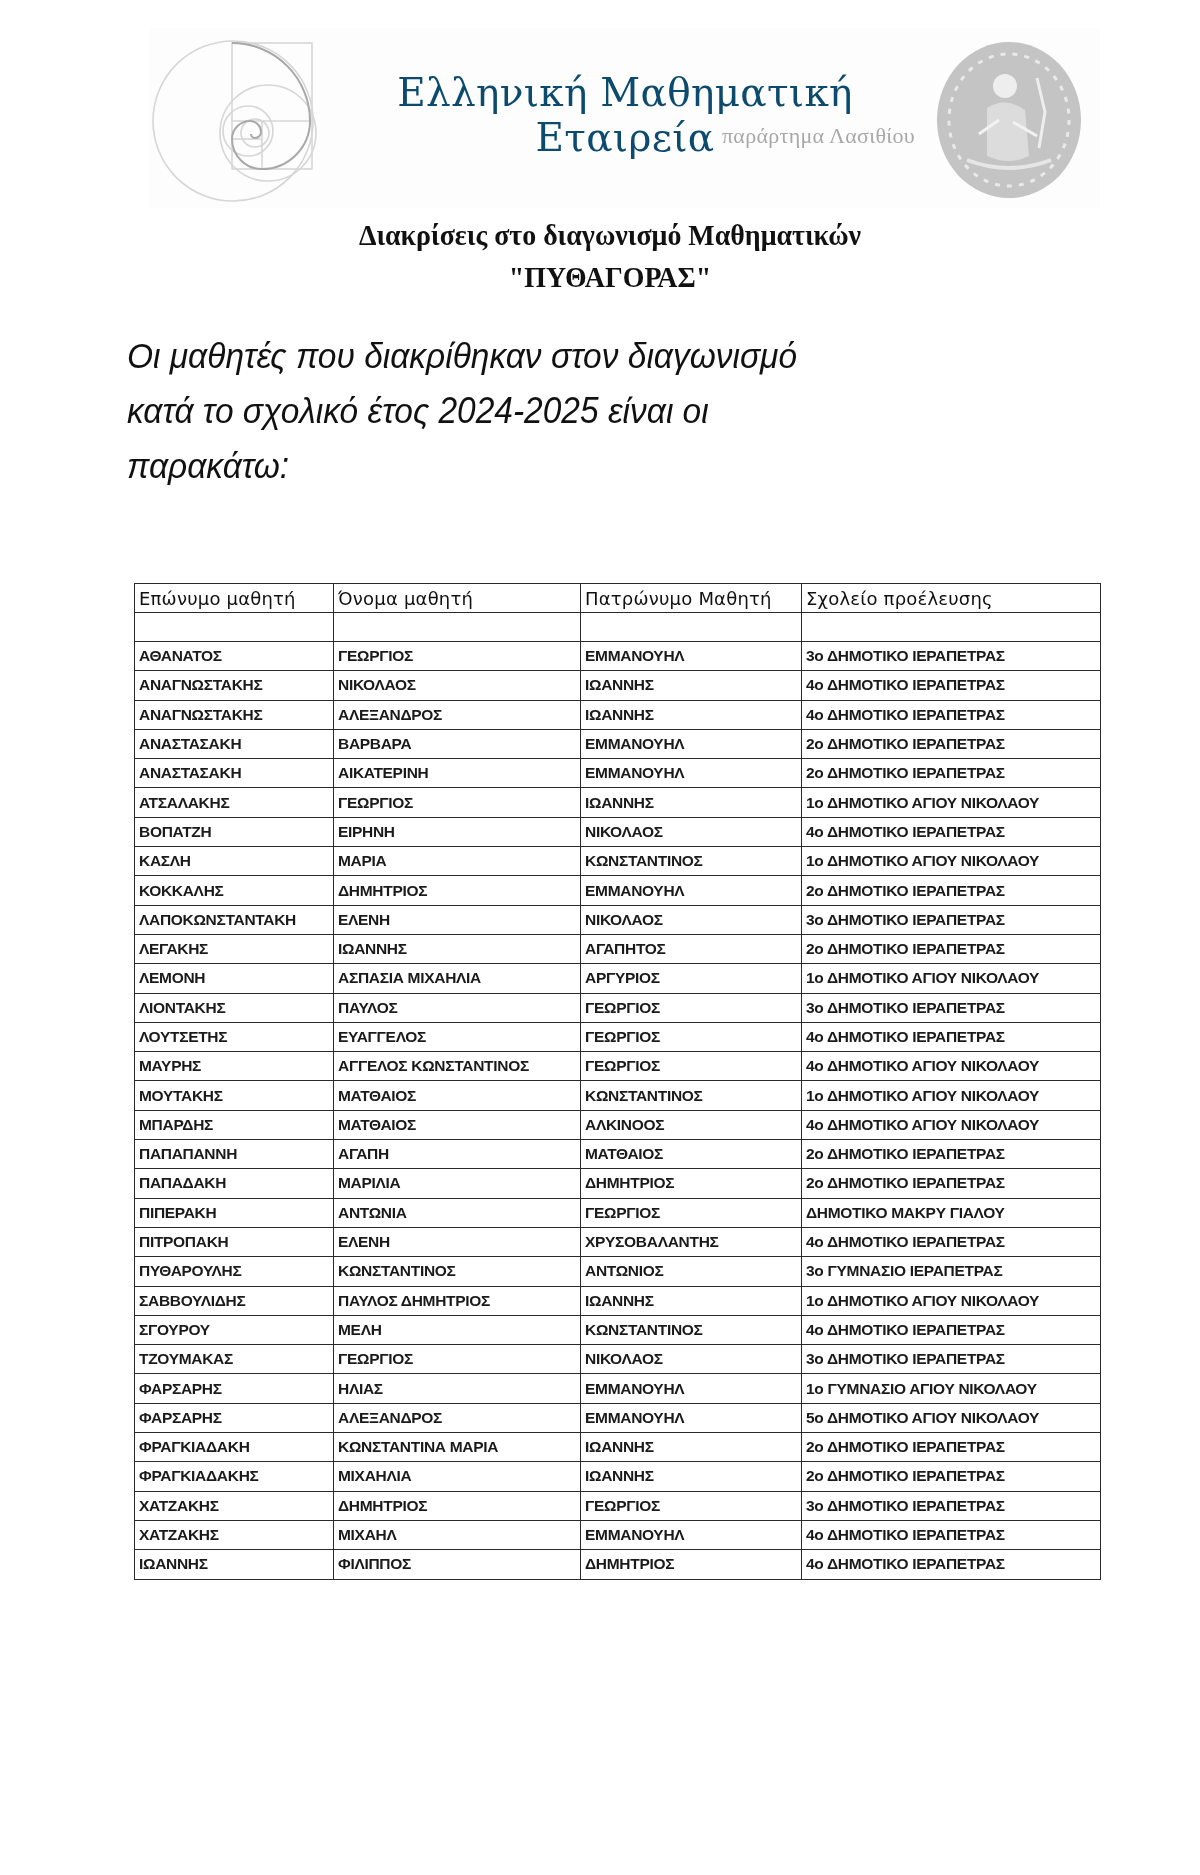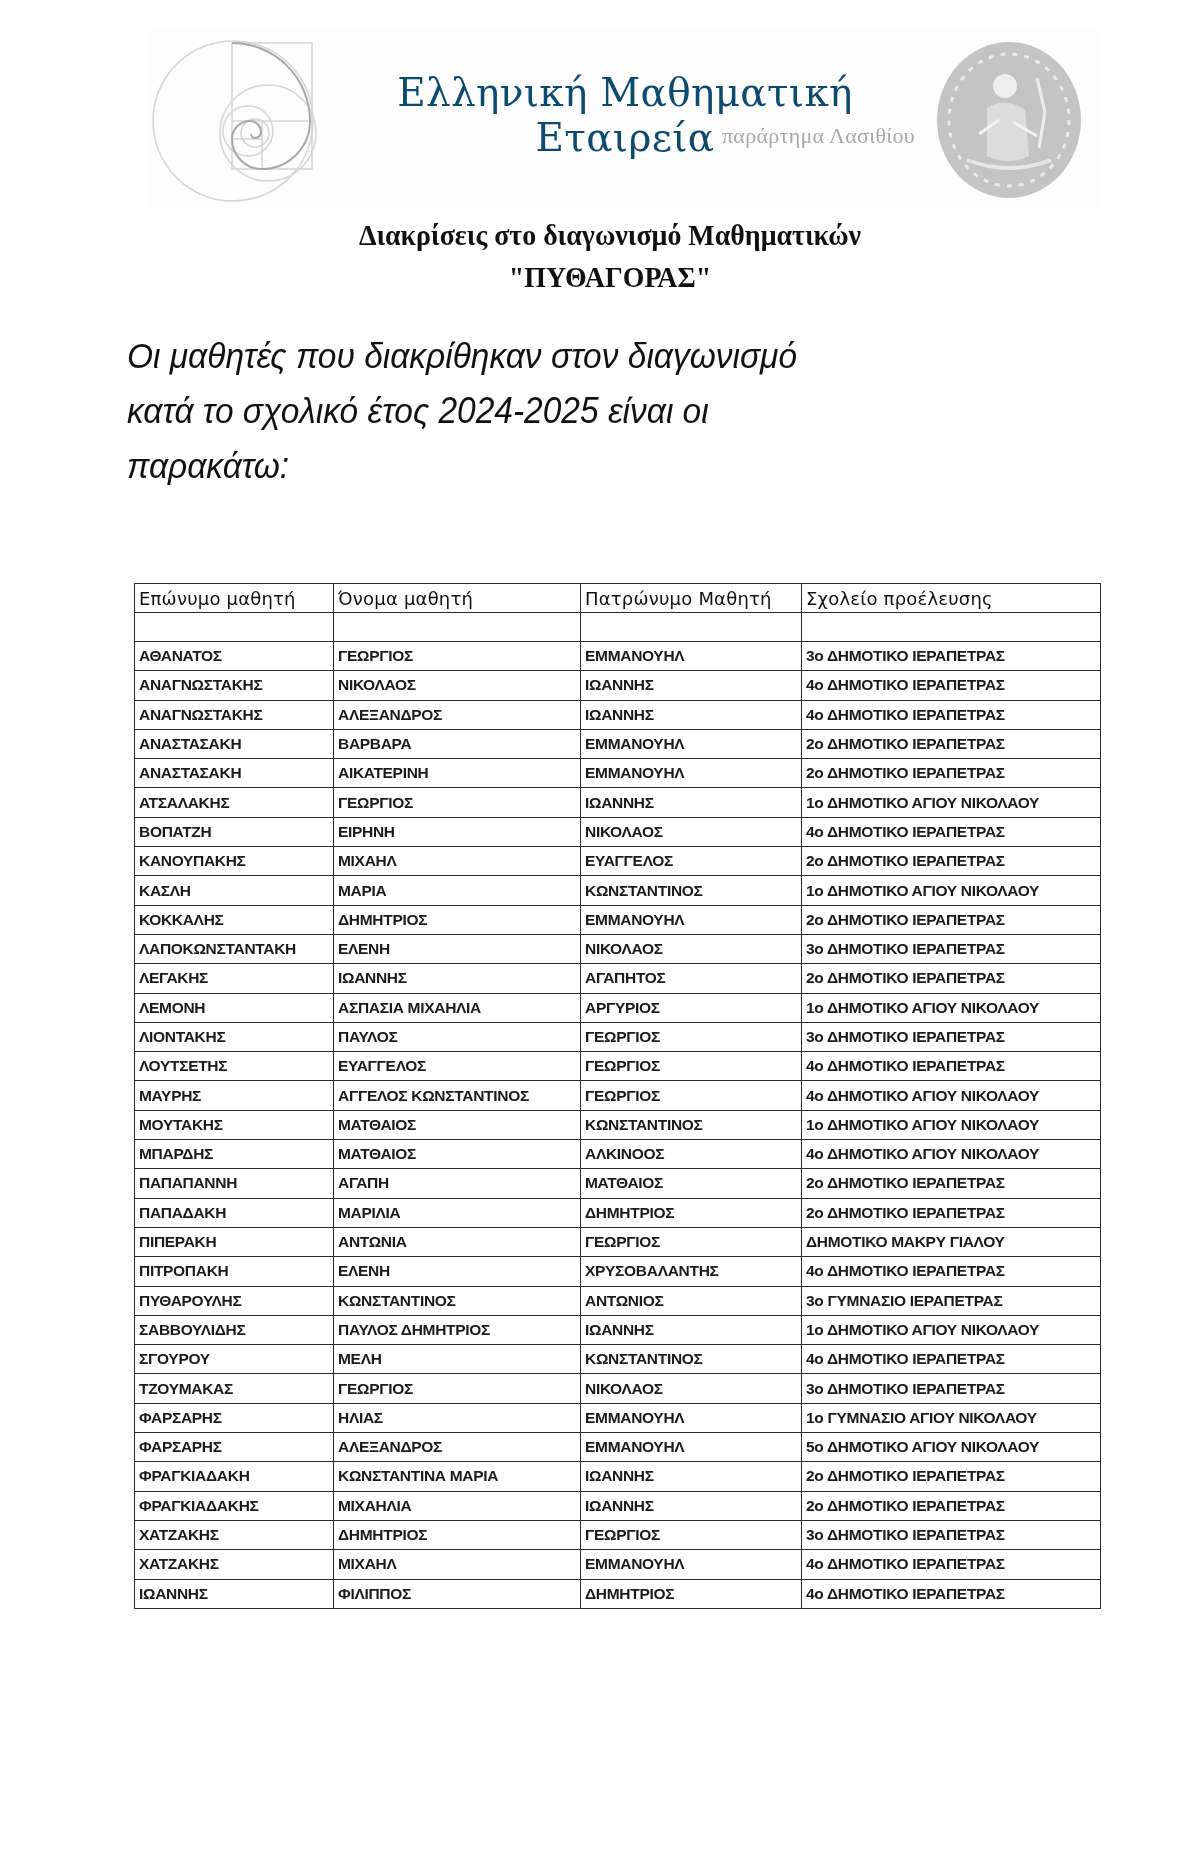--- a/index.html
+++ b/index.html
@@ -123,26 +123,20 @@
         <td>ΙΩΑΝΝΗΣ</td>
         <td>1ο ΔΗΜΟΤΙΚΟ ΑΓΙΟΥ ΝΙΚΟΛΑΟΥ</td>
       </tr>
       <tr>
         <td>ΒΟΠΑΤΖΗ</td>
         <td>ΕΙΡΗΝΗ</td>
         <td>ΝΙΚΟΛΑΟΣ</td>
         <td>4ο ΔΗΜΟΤΙΚΟ ΙΕΡΑΠΕΤΡΑΣ</td>
       </tr>
       <tr>
-        <td>ΚΑΝΟΥΠΑΚΗΣ</td>
-        <td>ΜΙΧΑΗΛ</td>
-        <td>ΕΥΑΓΓΕΛΟΣ</td>
-        <td>2ο ΔΗΜΟΤΙΚΟ ΙΕΡΑΠΕΤΡΑΣ</td>
-      </tr>
-      <tr>
         <td>ΚΑΣΛΗ</td>
         <td>ΜΑΡΙΑ</td>
         <td>ΚΩΝΣΤΑΝΤΙΝΟΣ</td>
         <td>1ο ΔΗΜΟΤΙΚΟ ΑΓΙΟΥ ΝΙΚΟΛΑΟΥ</td>
       </tr>
       <tr>
         <td>ΚΟΚΚΑΛΗΣ</td>
         <td>ΔΗΜΗΤΡΙΟΣ</td>
         <td>ΕΜΜΑΝΟΥΗΛ</td>
         <td>2ο ΔΗΜΟΤΙΚΟ ΙΕΡΑΠΕΤΡΑΣ</td>

